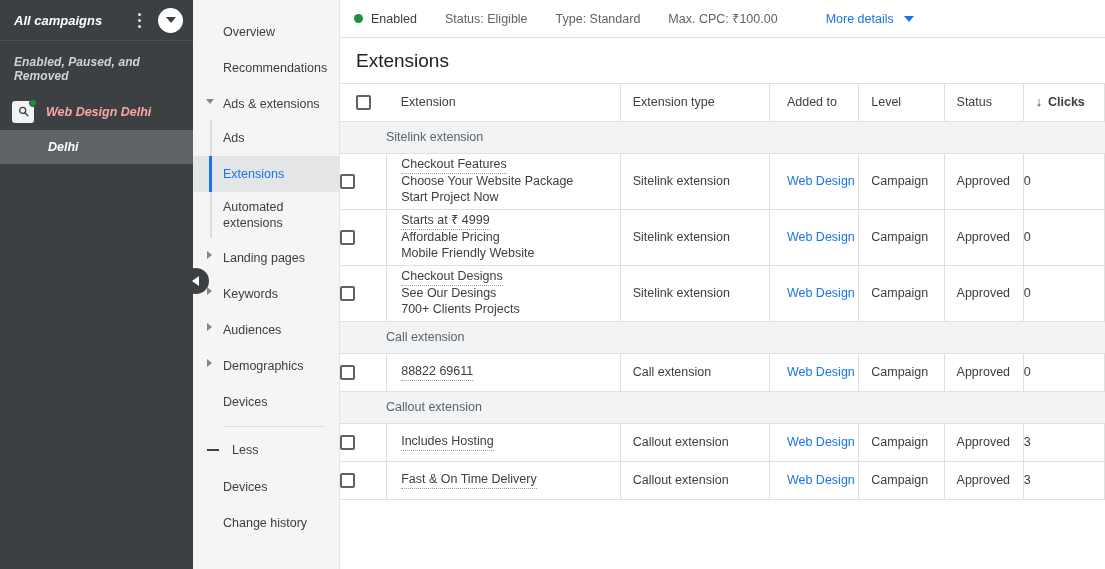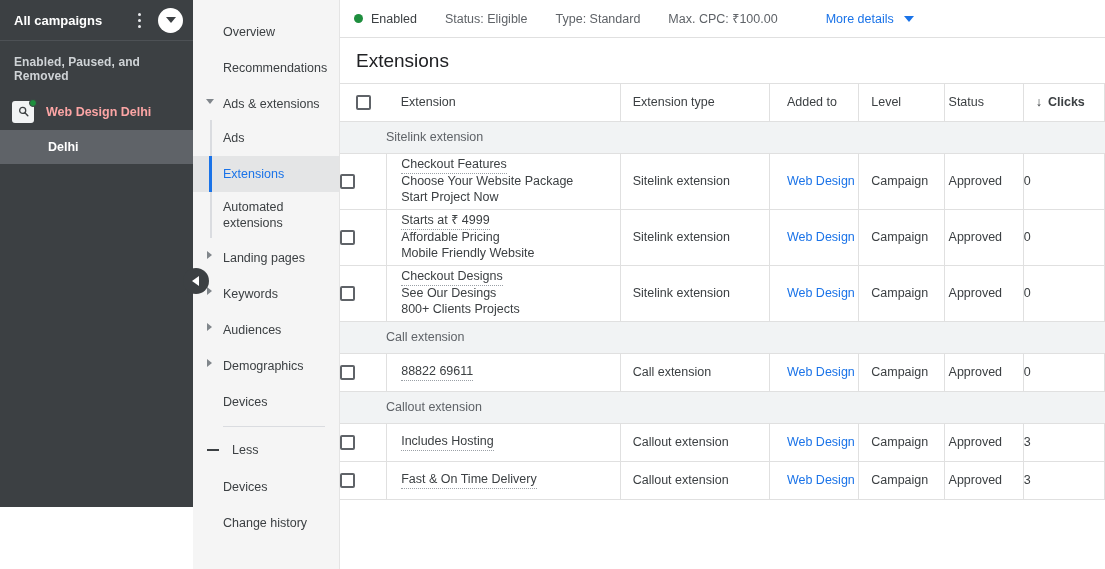--- a/index.html
+++ b/index.html
@@ -7,25 +7,26 @@
     width: 1105px; height: 569px;
     overflow: hidden;
     font-family: "Liberation Sans", sans-serif;
     background: #fff;
     color: #202124;
   }
   .app { display: flex; width: 1105px; height: 569px; position: relative; }
 
   
   .dark-rail {
-    width: 193px; height: 507px;
+    width: 193px; height: 569px;
     background: #3c4043;
     color: #fff;
     flex: 0 0 193px;
     position: relative;
+    font-style: italic;
   }
   .dark-head {
     height: 41px;
     display: flex; align-items: center;
     padding: 0 10px 0 14px;
     border-bottom: 1px solid #4d5155;
   }
   .dark-head-title {
     font-size: 13px; font-weight: bold; color: #fff;
     flex: 1 1 auto; white-space: nowrap; overflow: hidden;
@@ -226,21 +227,21 @@
     font-size: 12.5px; color: #3c4043;
     text-align: left; vertical-align: middle;
     font-weight: normal;
   }
   thead th { border-bottom: 2px solid #80868b; height: 37px; padding: 0 12px; color: #3c4043; }
   thead th.c-check, td.c-check { width: 46px; padding: 0; text-align: center; border-right: none; }
   th.c-ext, td.c-ext { width: 230px; padding-left: 14px; }
   th.c-type, td.c-type { width: 147px; padding-left: 12px; }
   th.c-added, td.c-added { width: 88px; padding-left: 17px; }
   th.c-level, td.c-level { width: 84px; padding-left: 12px; }
-  th.c-status, td.c-status { width: 78px; padding-left: 4px; }
+  th.c-status, td.c-status { width: 78px; padding-left: 12px; }
   th.c-clicks, td.c-clicks { width: 80px; padding-right: 13px; text-align: right; border-right: none; }
   thead th.c-clicks { font-weight: bold; }
   .sort-arrow { color: #3c4043; margin-right: 6px; font-weight: normal; }
 
   .cbx {
     width: 15px; height: 15px; border: 2px solid #5f6368;
     border-radius: 2px; display: inline-block; cursor: pointer;
     background: #fff; vertical-align: middle;
   }
   tr.group td {
@@ -409,21 +410,21 @@
               <td class="c-type">Sitelink extension</td>
               <td class="c-added">
                 <span class="link">Web Design …</span>
               </td>
               <td class="c-level">Campaign</td>
               <td class="c-status">Approved</td>
               <td class="c-clicks">0</td>
             </tr>
             <tr class="data">
               <td class="c-check"><span class="cbx"></span></td>
-              <td class="c-ext"><span class="ext-title">Checkout Designs</span><br><span class="ext-line">See Our Desings</span><span class="ext-line">800+ Clients Projects</span></td>
+              <td class="c-ext"><span class="ext-title">Checkout Designs</span><br><span class="ext-line">See Our Desings</span><span class="ext-line">700+ Clients Projects</span></td>
               <td class="c-type">Sitelink extension</td>
               <td class="c-added">
                 <span class="link">Web Design …</span>
               </td>
               <td class="c-level">Campaign</td>
               <td class="c-status">Approved</td>
               <td class="c-clicks">0</td>
             </tr>
             <tr class="group">
               <td colspan="7">Call extension</td>

